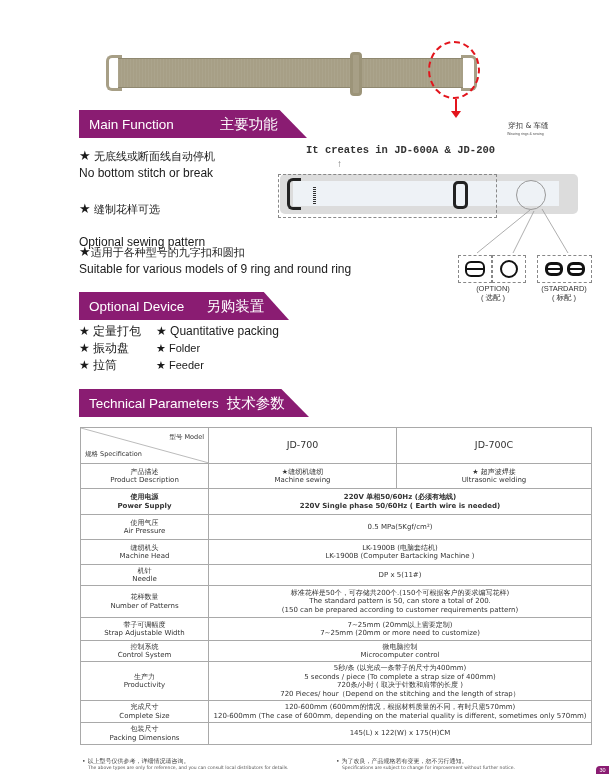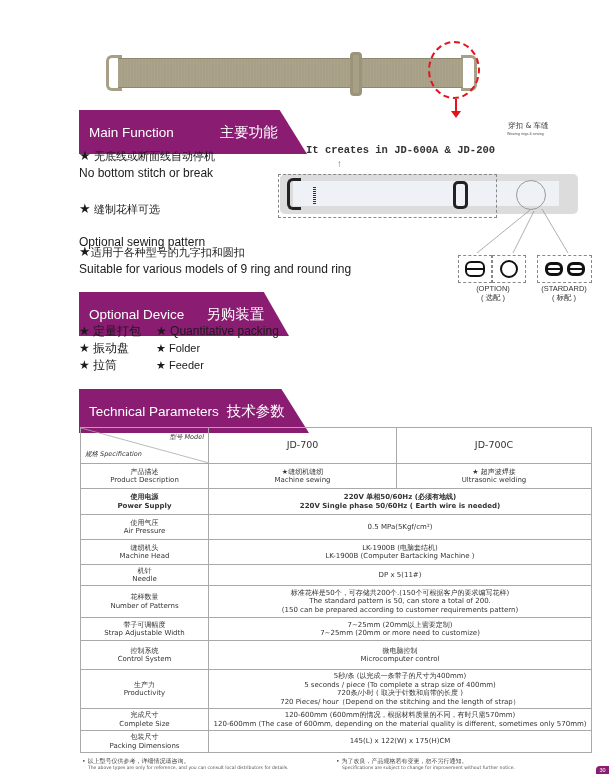--- a/index.html
+++ b/index.html
@@ -14,21 +14,21 @@
   .strap-hook-l { position: absolute; left: 0; top: 1px; width: 16px; height: 36px; border: 3px solid #a79f86; border-right: none; border-radius: 6px 0 0 6px; }
   .strap-slider { position: absolute; left: 244px; top: -2px; width: 12px; height: 44px; border: 3px solid #9c9479; border-radius: 4px; background: #a79f86; }
   .strap-hook-r { position: absolute; left: 355px; top: 1px; width: 16px; height: 36px; border: 3px solid #a79f86; border-left: none; border-radius: 0 6px 6px 0; }
   .dash-circle { position: absolute; left: 428px; top: 41px; width: 52px; height: 58px; border: 2px dashed #e3141c; border-radius: 50%; }
   .red-arrow-line { position: absolute; left: 455px; top: 99px; width: 2px; height: 14px; background: #e3141c; }
   .red-arrow-head { position: absolute; left: 451px; top: 111px; width: 0; height: 0; border-left: 5px solid transparent; border-right: 5px solid transparent; border-top: 7px solid #e3141c; }
   .wearing-cn { position: absolute; left: 508px; top: 121px; font-size: 7.5px; color: #333; font-family: "DejaVu Sans", sans-serif; }
   .wearing-en { position: absolute; left: 507px; top: 132px; font-size: 3.5px; color: #555; }
 
   
-  .banner { position: absolute; left: 79px; height: 44px; background: #8a1c72; color: #fff; display: flex; align-items: center; padding-left: 10px;
+  .banner { position: absolute; left: 79px; height: 28px; background: #8a1c72; color: #fff; display: flex; align-items: center; padding-left: 10px;
     clip-path: polygon(0 0, 88% 0, 100% 100%, 0 100%); }
   .banner .en { font-size: 13.5px; }
   .banner .cn { font-size: 14.5px; font-family: "DejaVu Sans", sans-serif; }
   .banner-main { top: 110px; width: 228px; }
   .banner-main .cn { margin-left: 46px; }
   .banner-opt { top: 292px; width: 210px; }
   .banner-opt .cn { margin-left: 22px; }
   .banner-tech { top: 389px; width: 230px; }
   .banner-tech .cn { margin-left: 8px; }
 
@@ -59,21 +59,21 @@
 
   
   .opt { position: absolute; font-size: 12px; line-height: 17px; }
   .opt .cn { font-family: "DejaVu Sans", sans-serif; font-size: 12px; }
 
   
   table.spec { position: absolute; left: 80px; top: 427px; width: 512px; border-collapse: collapse; font-family: "DejaVu Sans", sans-serif; font-size: 7px; color: #333; }
   table.spec td { border: 1.5px solid #a9a9a9; text-align: center; vertical-align: middle; line-height: 8.5px; padding: 1px 2px; }
   table.spec td.lbl { width: 128px; font-size: 7px; }
   table.spec .hdr td { height: 35px; font-size: 9.5px; }
-  .diag-hdr { position: relative; height: 35px; background: linear-gradient(to top right, transparent calc(50% - 0.6px), #a9a9a9 calc(50%), transparent calc(50% + 0.6px)); background: none; font-style: italic; }
+  .diag-hdr { position: relative; height: 35px; background: linear-gradient(to top right, transparent calc(50% - 0.6px), #a9a9a9 calc(50%), transparent calc(50% + 0.6px)); background: none; }
   .diag-hdr svg { position: absolute; left: 0; top: 0; }
   .hdr-model { position: absolute; right: 4px; top: 5px; font-size: 6.5px; }
   .hdr-spec { position: absolute; left: 4px; bottom: 5px; font-size: 6.5px; }
 
   .foot { position: absolute; top: 757px; font-size: 6px; color: #444; font-family: "DejaVu Sans", sans-serif; line-height: 7px; }
   .foot .en { font-size: 4.5px; color: #555; display: block; }
   .page-num { position: absolute; left: 596px; top: 766px; width: 13px; height: 8px; background: #8a1c72; color: #fff; font-size: 5.5px; border-radius: 4px 0 0 0; text-align: center; line-height: 8px; }
 </style>
 </head>
 <body>
@@ -244,21 +244,21 @@
   <tr style="height:23px;">
     <td class="lbl">
           <div>带子可调幅度</div>
           <div>Strap Adjustable Width</div>
         </td>
     <td colspan="2">
           <div>7~25mm (20mm以上需要定制)</div>
           <div>7~25mm (20mm or more need to customize)</div>
         </td>
   </tr>
-  <tr style="height:29px;">
+  <tr style="height:21px;">
     <td class="lbl">
           <div>控制系统</div>
           <div>Control System</div>
         </td>
     <td colspan="2">
           <div>微电脑控制</div>
           <div>Microcomputer control</div>
         </td>
   </tr>
   <tr style="height:39px;">

